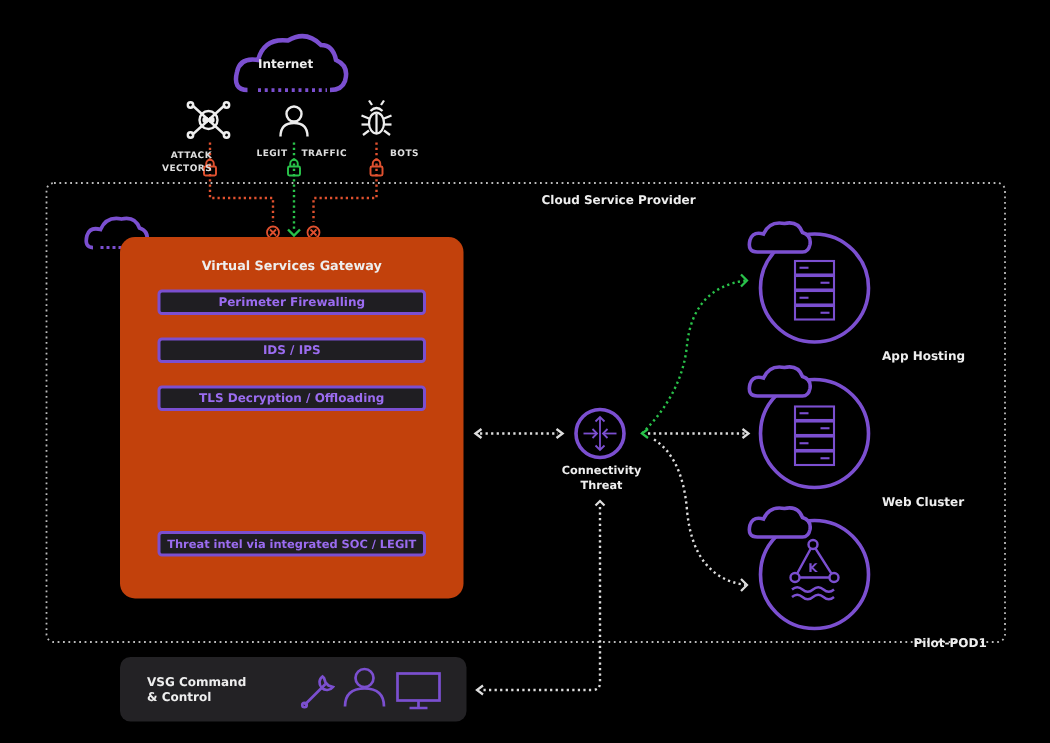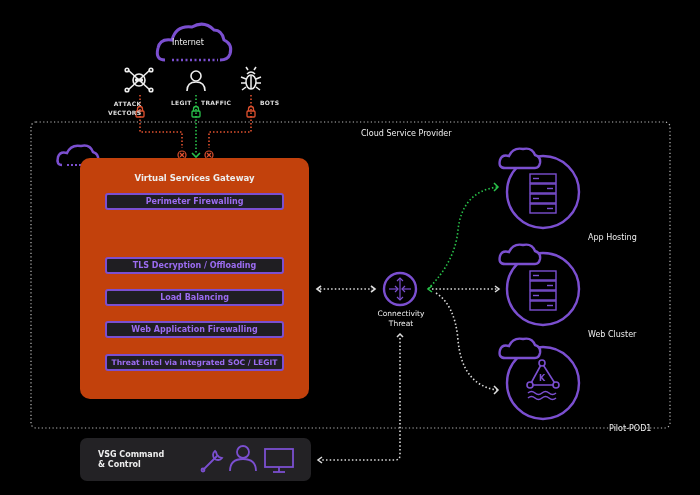--- a/index.html
+++ b/index.html
@@ -1,19 +1,19 @@
 <!DOCTYPE html>
 <html><head>
 <meta charset="utf-8">
 <style>
   html, body { margin:0; padding:0; background:#000; }
   body { width:700px; height:495px; position:relative; overflow:hidden; font-family:"DejaVu Sans", sans-serif; color:#fff; }
   .abs { position:absolute; }
   #wires { position:absolute; left:0; top:0; width:700px; height:495px; }
-  .txt { position:absolute; font-weight:normal; color:#eee; white-space:nowrap; }
+  .txt { position:absolute; font-weight:bold; color:#eee; white-space:nowrap; }
   .small-cap { font-size:6px; letter-spacing:0.3px; color:#ddd; font-weight:bold; }
   .vsg-panel { position:absolute; left:80px; top:158px; width:229px; height:241px; background:#c2410c; border-radius:10px; }
   .vsg-title { position:absolute; left:0; width:100%; top:15px; text-align:center; font-size:8.5px; font-weight:bold; color:#eee; }
   .svc { position:absolute; left:25px; width:179px; height:17px; border:2px solid #7b4fd0; border-radius:3px; box-sizing:border-box; color:#9b6cf0; font-size:8px; font-weight:bold; display:flex; align-items:center; justify-content:center; background:#1f1e22; }
   .cc-panel { position:absolute; left:80px; top:438px; width:231px; height:43px; background:#232225; border-radius:7px; }
   .cc-label { position:absolute; left:18px; top:12px; font-size:8px; font-weight:bold; color:#eee; line-height:10px; }
   .node-label { font-size:8px;margin-top:46px; }
 </style>
 </head>
 <body>
@@ -103,23 +103,22 @@
 </div>
 <div class="txt small-cap" style="left:171px; top:99px;">LEGIT</div>
 <div class="txt small-cap" style="left:201px; top:99px;">TRAFFIC</div>
 <div class="txt small-cap" style="left:260px; top:99px;">BOTS</div>
 
 <div class="txt" style="left:361px; top:129px; font-size:8px;">Cloud Service Provider</div>
 
 <div class="vsg-panel">
   <div class="vsg-title">Virtual Services Gateway</div>
   <div class="svc" style="top:35px;">Perimeter Firewalling</div>
+  <div class="svc" style="top:67px;">IDS / IPS</div>
   <div class="svc" style="top:99px;">TLS Decryption / Offloading</div>
-  <div class="svc" style="top:131px;">Load Balancing</div>
-  <div class="svc" style="top:163px;">Web Application Firewalling</div>
   <div class="svc" style="top:196px; font-size:7.6px;">Threat intel via integrated SOC / LEGIT</div>
 </div>
 
 <svg class="abs" style="left: 0px; top: 0px; z-index: 2;" width="700" height="495" viewBox="0 0 700 495">
 
   <g fill="none" stroke="#ddd" stroke-width="1.6">
     <line x1="320" y1="289" x2="372" y2="289" stroke-dasharray="1.5 2.2"></line>
     <path d="M321 286 L317 289 L321 292"></path>
     <path d="M371 286 L375 289 L371 292"></path>
   </g>

